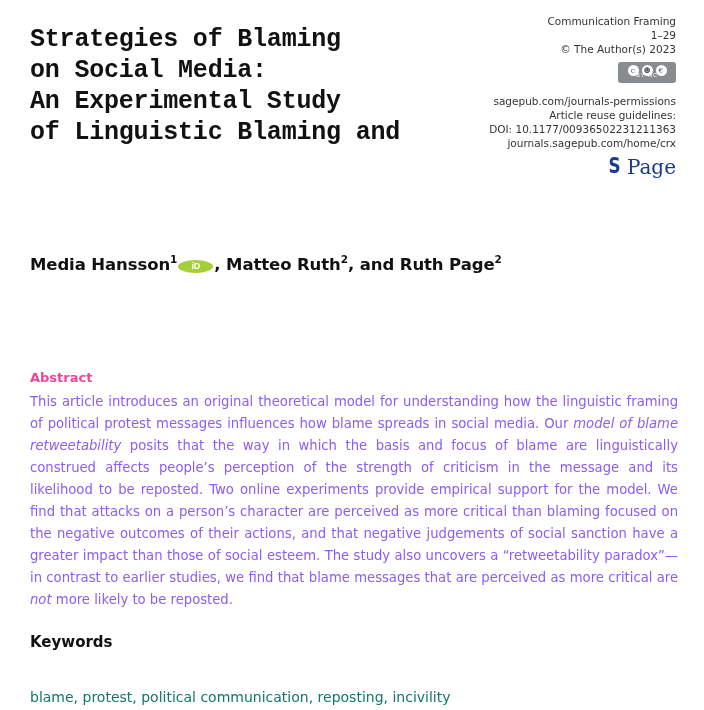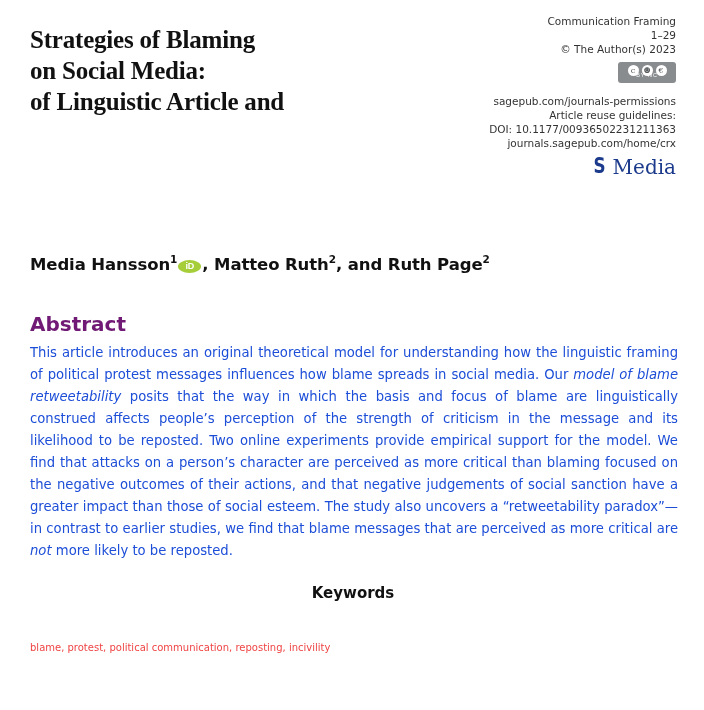--- a/index.html
+++ b/index.html
@@ -26,21 +26,21 @@
   .header {
     display: flex;
     justify-content: space-between;
     align-items: flex-start;
   }
   .title-block {
     width: 400px;
     padding-top: 10px;
   }
   .title {
-    font-family: Liberation Serif, serif;
+    font-family: Liberation Mono, monospace;
     font-weight: bold;
     font-size: 25px;
     line-height: 31px;
     letter-spacing: -0.2px;
     color: #111111;
     margin: 0;
   }
   .title .line { display: block; }
 
   .meta-block {
@@ -118,77 +118,77 @@
   .authors {
     margin-top: 76px;
     font-size: 16.5px;
     font-weight: bold;
     color: #111111;
     letter-spacing: -0.1px;
   }
   .authors sup { font-size: 10.5px; font-weight: bold; vertical-align: super; }
   .orcid {
     display: inline-block;
-    width: 23px; height: 13px;
+    width: 35px; height: 13px;
     border-radius: 50%;
     background: #a6ce39;
     color: #ffffff;
     font-size: 9px;
     font-weight: bold;
     line-height: 13px;
     text-align: center;
     font-family: "Liberation Sans", sans-serif;
     vertical-align: 1px;
     margin: 0 1px 0 1px;
   }
 
   
   .section-heading {
-    font-size: 20px;
-    font-weight: bold;
-    color: #701a75;
-    margin-top: 38px;
+    font-size: 13px;
+    font-weight: bold;
+    color: #ec4899;
+    margin-top: 96px;
     margin-bottom: 6px;
   }
   .abstract-text {
     font-size: 13.2px;
     line-height: 22px;
     text-align: justify;
-    color: #1d4ed8;
+    color: #8b5cf6;
     width: 648px;
   }
   .abstract-text em { font-style: italic; }
 
   .kw-heading {
     font-size: 15px;
     font-weight: bold;
     color: #111111;
     margin-top: 22px;
     margin-bottom: 5px;
-    text-align: center;
   }
   .keywords-text {
-    font-size: 10px;
+    font-size: 14px;
     line-height: 20px;
-    color: #ef4444;
+    color: #0f766e;
     margin-top: 36px;
   }
 </style>
 </head>
 <body>
 
 <div class="page">
 
   <div class="header">
 
     <div class="title-block">
       <h1 class="title">
         <span class="line">Strategies of Blaming</span>
         <span class="line">on Social Media:</span>
-        <span class="line">of Linguistic Article and</span>
+        <span class="line">An Experimental Study</span>
+        <span class="line">of Linguistic Blaming and</span>
       </h1>
     </div>
 
     <div class="meta-block">
       <span class="meta-line">Communication Framing</span>
       <span class="meta-line">1–29</span>
       <span class="meta-line">© The Author(s) 2023</span>
 
       <div class="cc-badge">
         <div class="cc-top">
@@ -199,21 +199,21 @@
         <div class="cc-bottom">BY  NC</div>
       </div>
 
       <span class="meta-line">sagepub.com/journals-permissions</span>
       <span class="meta-line">Article reuse guidelines:</span>
       <span class="meta-line">DOI: 10.1177/00936502231211363</span>
       <span class="meta-line">journals.sagepub.com/home/crx</span>
 
       <div class="sage-logo">
         <span class="sage-mark">S</span>
-        <span class="sage-word">Media</span>
+        <span class="sage-word">Page</span>
       </div>
     </div>
   </div>
 
   <div class="authors">
     <span>Media Hansson</span><sup>1</sup><span class="orcid">iD</span><span>, </span><span>Matteo Ruth</span><sup>2</sup><span>, and </span><span>Ruth Page</span><sup>2</sup>
   </div>
 
   <div class="section-heading">Abstract</div>
   <div class="abstract-text"><span>This article introduces an original theoretical model for understanding how the linguistic framing of political protest messages influences how blame spreads in social media. Our </span><em>model of blame retweetability</em><span> posits that the way in which the basis and focus of blame are linguistically construed affects people’s perception of the strength of criticism in the message and its likelihood to be reposted. Two online experiments provide empirical support for the model. We find that attacks on a person’s character are perceived as more critical than blaming focused on the negative outcomes of their actions, and that negative judgements of social sanction have a greater impact than those of social esteem. The study also uncovers a “retweetability paradox”—in contrast to earlier studies, we find that blame messages that are perceived as more critical are </span><em>not</em><span> more likely to be reposted.</span></div>

